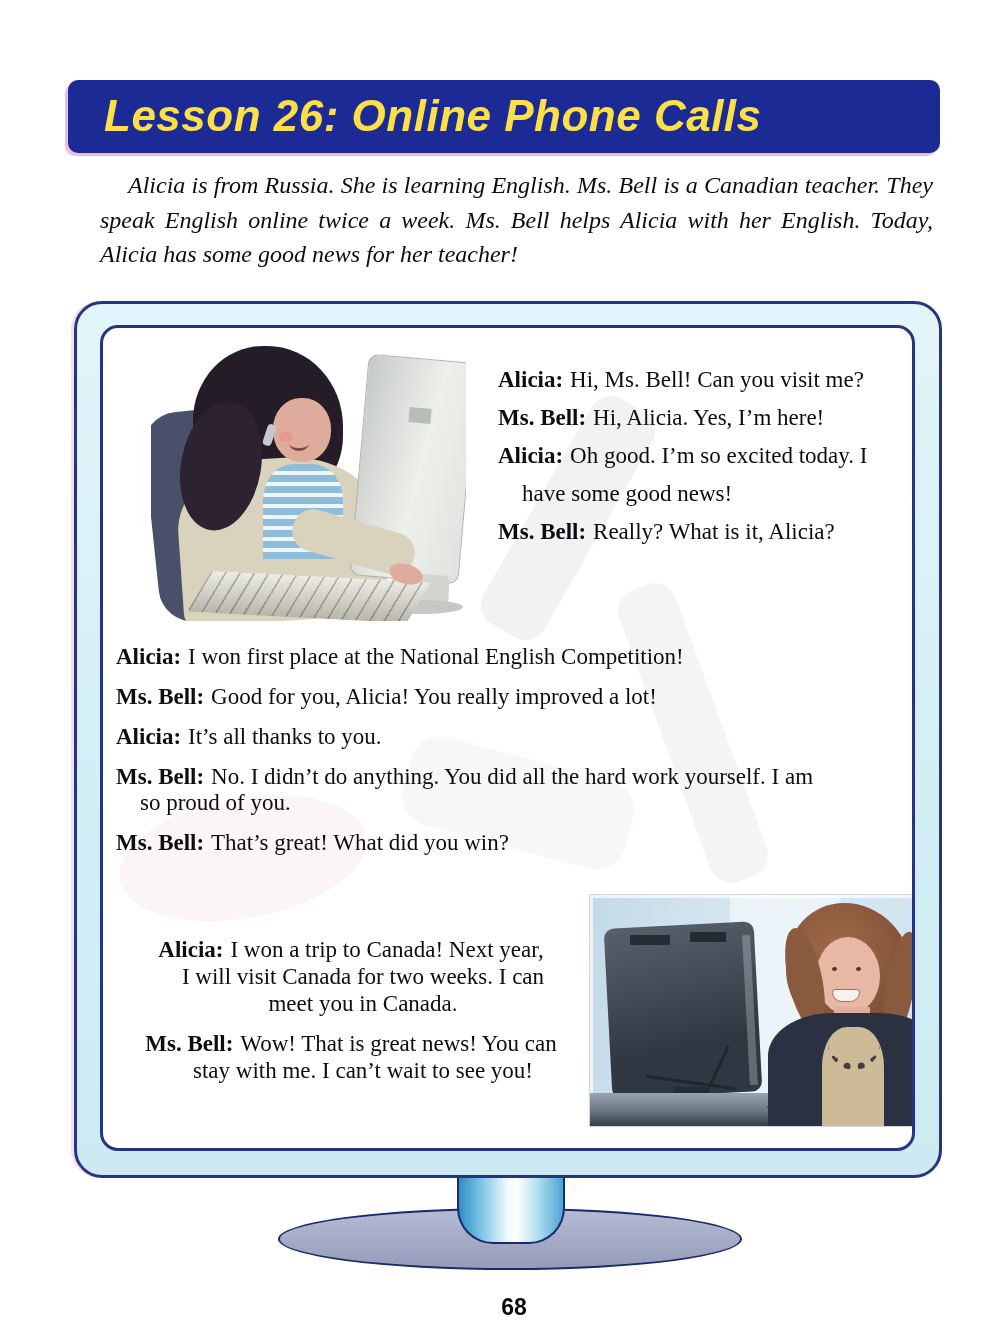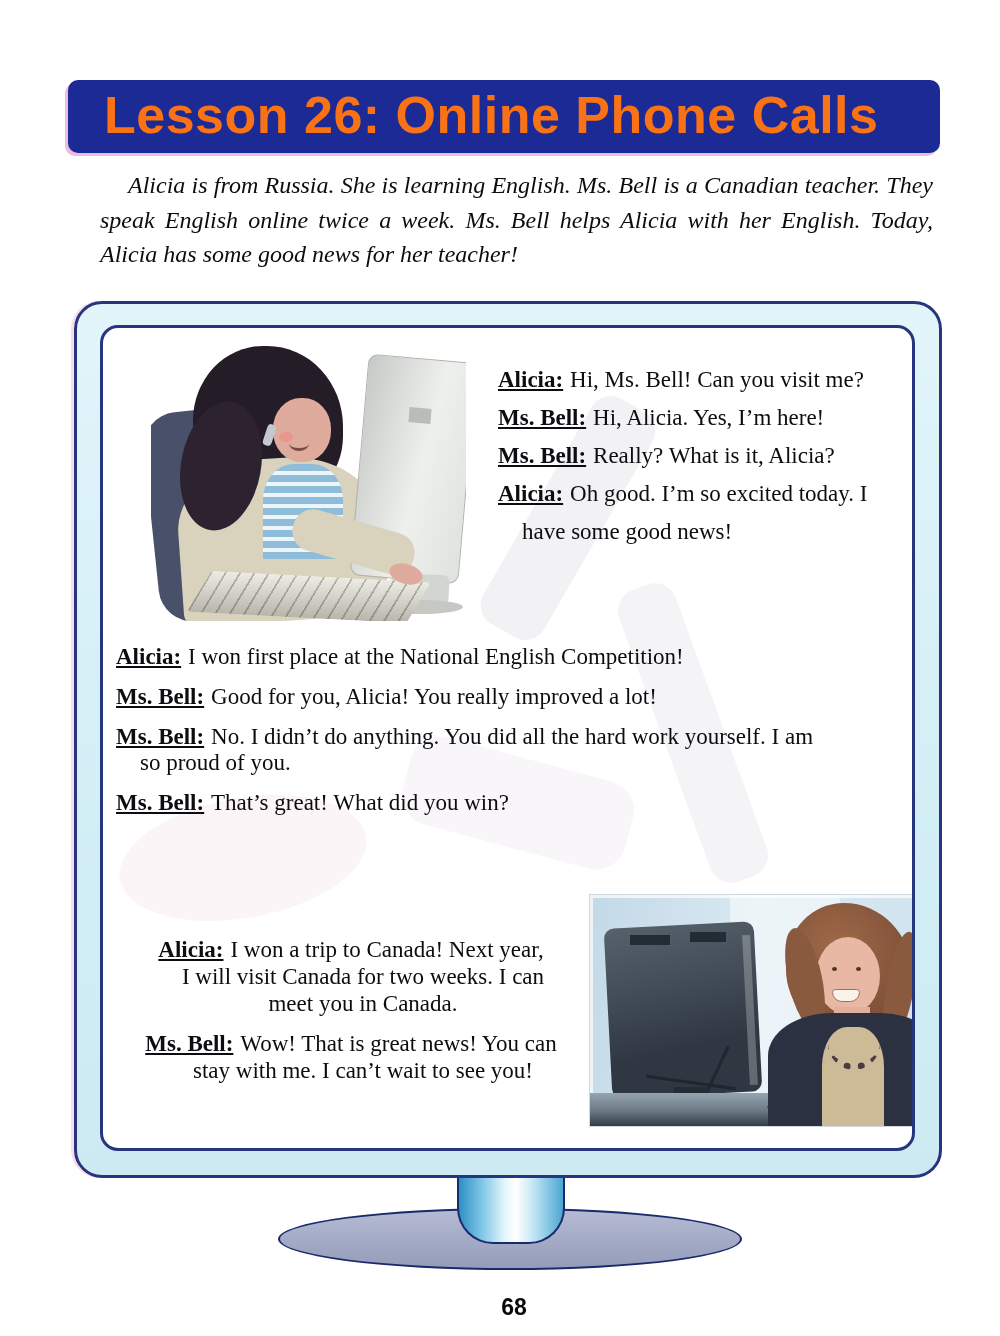--- a/index.html
+++ b/index.html
@@ -4,21 +4,21 @@
 <style>
   html,body{margin:0;padding:0;}
   body{width:1000px;height:1336px;position:relative;background:#ffffff;overflow:hidden;
        font-family:"Liberation Serif",serif;}
   .abs{position:absolute;}
 
   
   .banner{left:68px;top:80px;width:872px;height:73px;background:#1c2a96;border-radius:10px;
           box-shadow:-3px 3px 0 rgba(205,62,160,0.35);}
   .banner h1{margin:0;padding:0 0 0 36px;line-height:71px;font-family:"Liberation Sans",sans-serif;
-             font-weight:bold;font-size:52px;color:#f97316;letter-spacing:0.5px;}
+             font-weight:bold;font-size:44px;color:#fde047;letter-spacing:0.5px;font-style:italic;}
 
   
   .intro{left:100px;top:168px;width:833px;font-style:italic;font-size:24px;line-height:34.5px;
          color:#0c0c10;text-align:justify;text-indent:28px;margin:0;}
 
   
   .monitor{left:74px;top:301px;width:868px;height:877px;border:3px solid #27357e;border-radius:28px;
            background:linear-gradient(180deg,#e2f5fa 0%,#d4eff6 50%,#cdeaf3 100%);
            box-shadow:-3px 0 0 rgba(230,120,180,0.25);z-index:2;box-sizing:border-box;}
   .screen{position:absolute;left:23px;top:21px;right:24px;bottom:24px;background:#ffffff;
@@ -31,21 +31,21 @@
   .wm2{left:560px;top:250px;width:60px;height:310px;background:rgba(128,132,152,0.09);
        border-radius:22px;transform:rotate(-20deg);}
   .wm3{left:300px;top:430px;width:230px;height:90px;background:rgba(150,122,150,0.07);
        border-radius:30px;transform:rotate(15deg);}
   .wm4{left:15px;top:470px;width:250px;height:120px;background:rgba(232,172,192,0.12);
        border-radius:50%;transform:rotate(-10deg);}
 
   
   .dlg{z-index:3;color:#0d0d11;font-size:23px;}
   .dlg p{margin:0;padding-left:24px;text-indent:-24px;}
-  .dlg b{font-weight:bold;margin-right:0.30em;text-decoration:underline;}
+  .dlg b{font-weight:bold;margin-right:0.30em;}
   .dlg .t{white-space:pre-line;}
   .dlg-top{left:395px;top:33px;width:414px;}
   .dlg-top p{line-height:38px;}
   .dlg-top p.stage{text-align:center;font-style:italic;padding-left:0;text-indent:0;}
   .dlg-mid{left:13px;top:316px;width:796px;}
   .dlg-mid p{line-height:26px;margin-bottom:14px;}
   .dlg-bot{left:13px;top:608px;width:470px;text-align:center;}
   .dlg-bot p{line-height:27px;margin-bottom:13px;}
 
   
@@ -146,28 +146,29 @@
       <div class="abs g-pcstand"></div>
       <div class="abs g-pcbase"></div>
       <div class="abs g-keyboard"></div>
       <div class="abs g-arm"></div>
       <div class="abs g-hand"></div>
     </div>
 
     <div class="abs dlg dlg-top">
       <p><b>Alicia:</b><span class="t">Hi, Ms. Bell! Can you visit me?</span></p>
       <p><b>Ms. Bell:</b><span class="t">Hi, Alicia. Yes, I’m here!</span></p>
-      <p><b>Ms. Bell:</b><span class="t">Really? What is it, Alicia?</span></p>
       <p><b>Alicia:</b><span class="t">Oh good. I’m so excited today. I
 have some good news!</span></p>
+      <p><b>Ms. Bell:</b><span class="t">Really? What is it, Alicia?</span></p>
     </div>
 
     <div class="abs dlg dlg-mid">
       <p><b>Alicia:</b><span class="t">I won first place at the National English Competition!</span></p>
       <p><b>Ms. Bell:</b><span class="t">Good for you, Alicia! You really improved a lot!</span></p>
+      <p><b>Alicia:</b><span class="t">It’s all thanks to you.</span></p>
       <p><b>Ms. Bell:</b><span class="t">No. I didn’t do anything. You did all the hard work yourself. I am
 so proud of you.</span></p>
       <p><b>Ms. Bell:</b><span class="t">That’s great! What did you win?</span></p>
     </div>
 
     <div class="abs dlg dlg-bot">
       <p><b>Alicia:</b><span class="t">I won a trip to Canada! Next year,
 I will visit Canada for two weeks. I can
 meet you in Canada.</span></p>
       <p><b>Ms. Bell:</b><span class="t">Wow! That is great news! You can

